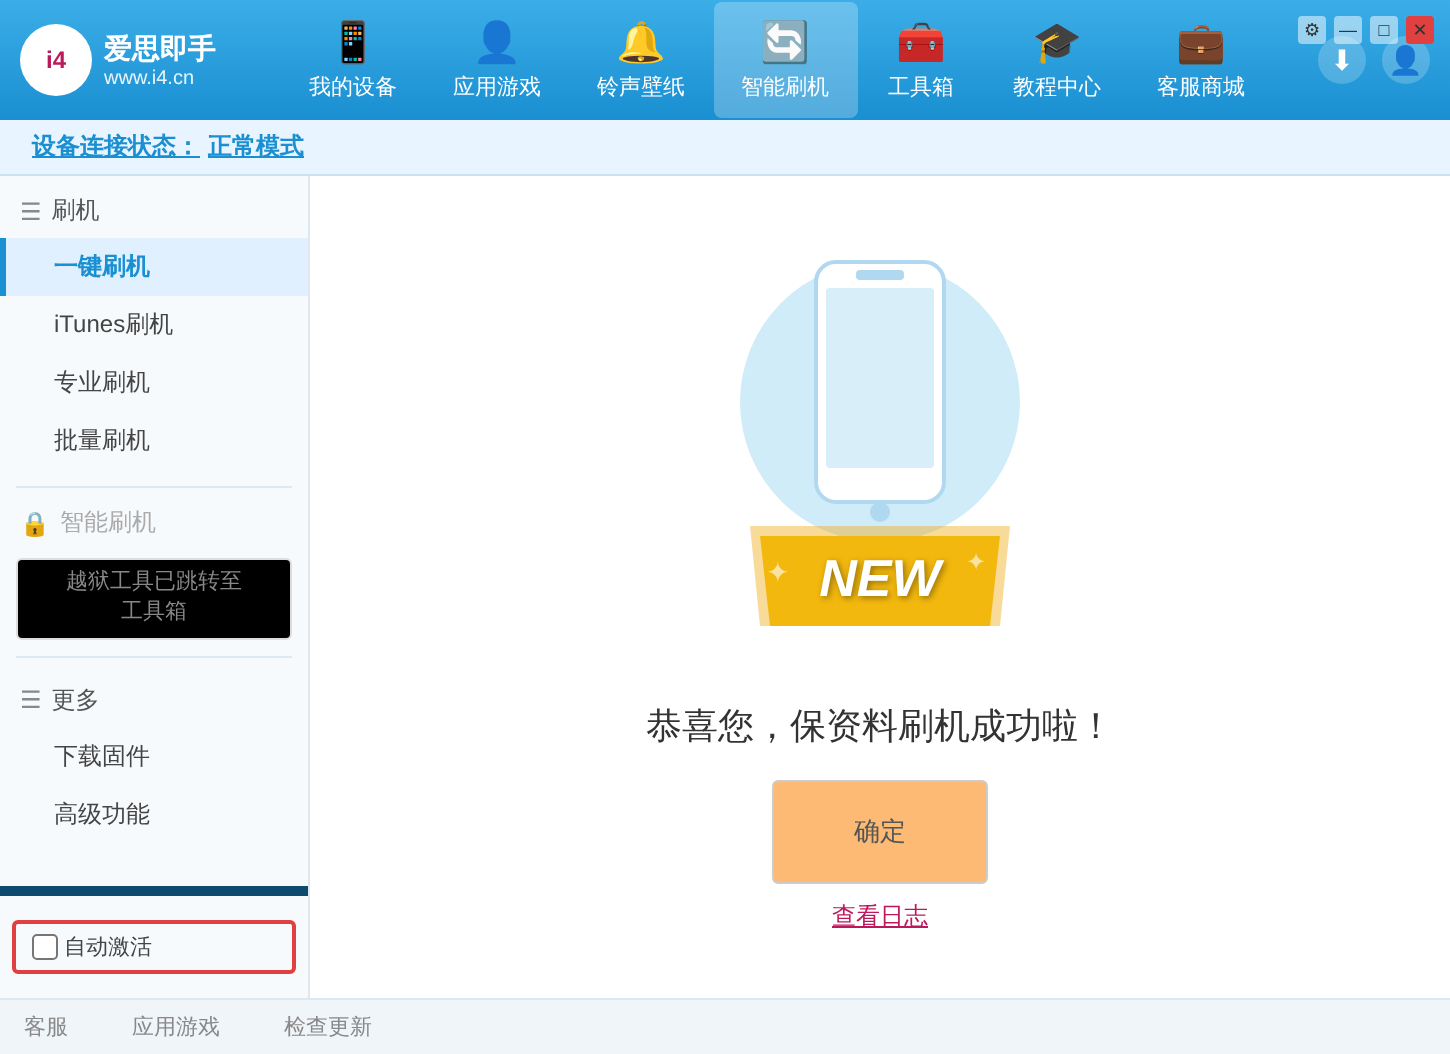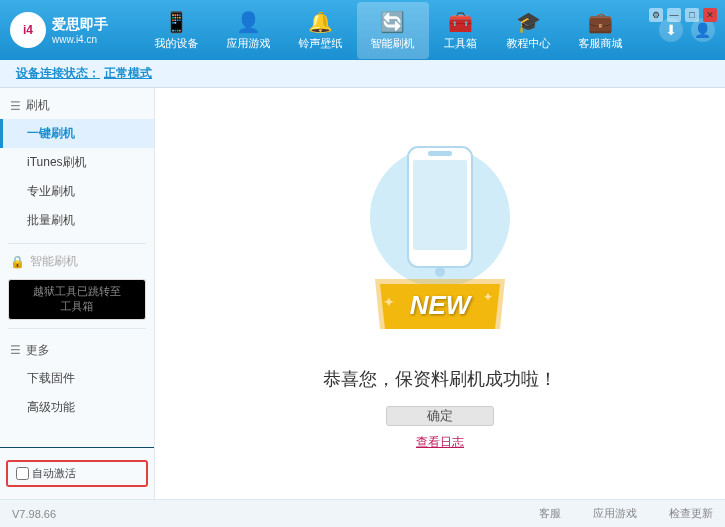--- a/index.html
+++ b/index.html
@@ -38,33 +38,33 @@
     .sidebar-group-header { display: flex; align-items: center; padding: 5px 10px; color: #555; font-size: 12px; }
     .sidebar-group-icon { margin-right: 5px; color: #888; }
     .sidebar-item { padding: 6px 12px 6px 24px; cursor: pointer; color: #444; font-size: 12px; border-left: 3px solid transparent; }
     .sidebar-item.active { background: #e0f0ff; border-left: 3px solid #1a8fd1; color: #1a8fd1; font-weight: bold; }
     .sidebar-divider { height: 1px; background: #dde8f0; margin: 4px 8px; }
     .sidebar-disabled { padding: 5px 10px; color: #aaa; font-size: 12px; display: flex; align-items: center; }
     .sidebar-disabled .icon { margin-right: 5px; }
     .sidebar-notice { margin: 4px 8px; background: #000000; border: 1px solid #ddd; border-radius: 3px; padding: 4px 6px; font-size: 11px; color: #888; line-height: 1.4; text-align: center; }
 
     
-    .sidebar-bottom { margin-top: auto; padding: 8px 0; border-top: 1px solid #0c4a6e; }
+    .sidebar-bottom { margin-top: auto; padding: 8px 0; border-top: 5px solid #0c4a6e; }
     .auto-activate-row { padding: 4px 8px; display: flex; align-items: center; gap: 4px; border: 2px solid #e04040; margin: 4px 6px; border-radius: 3px; }
     .checkbox-label { display: flex; align-items: center; gap: 3px; font-size: 11px; color: #444; cursor: pointer; }
     .checkbox-label input { margin: 0; }
 
     
     .content { flex: 1; display: flex; flex-direction: column; align-items: center; justify-content: center; background: white; position: relative; }
     .success-illustration { display: flex; flex-direction: column; align-items: center; margin-bottom: 20px; }
     .phone-container { position: relative; width: 160px; height: 200px; }
     .circle-bg { position: absolute; top: 10px; left: 50%; transform: translateX(-50%); width: 140px; height: 140px; background: #d0ecf8; border-radius: 50%; }
     .phone-svg { position: absolute; top: 5px; left: 50%; transform: translateX(-50%); z-index: 2; }
     .success-text { font-size: 18px; color: #333; margin-top: 10px; }
-    .confirm-btn { background: #e5e5e5; border: 1px solid #ccc; padding: 0 40px; font-size: 13px; color: #555; cursor: pointer; border-radius: 3px; margin-top: 15px; }
+    .confirm-btn { background: #fdba74; border: 1px solid #ccc; padding: 16px 40px; font-size: 13px; color: #555; cursor: pointer; border-radius: 3px; margin-top: 15px; }
     .log-link { color: #be185d; font-size: 12px; cursor: pointer; margin-top: 8px; text-decoration: underline; }
 
     
     .footer { height: 28px; background: #f0f5fa; border-top: 1px solid #dde8f0; display: flex; align-items: center; padding: 0 12px; font-size: 11px; color: #888; gap: 16px; }
     .footer-left { flex: 1; }
     .footer-right { display: flex; gap: 32px; }
     .footer-link { color: #888; cursor: pointer; }
   </style>
 </head>
 <body>
@@ -210,21 +210,20 @@
           </div>
         </div>
       </div>
       <div class="success-text">恭喜您，保资料刷机成功啦！</div>
       <button class="confirm-btn">确定</button>
       <div class="log-link">查看日志</div>
     </div>
   </div>
 
   <div class="footer">
-    <div class="footer-left">V7.98.66</div>
     <div class="footer-right">
       <span class="footer-link">客服</span>
       <span class="footer-link">应用游戏</span>
       <span class="footer-link">检查更新</span>
     </div>
   </div>
 
 </div>
 
 </body></html>

